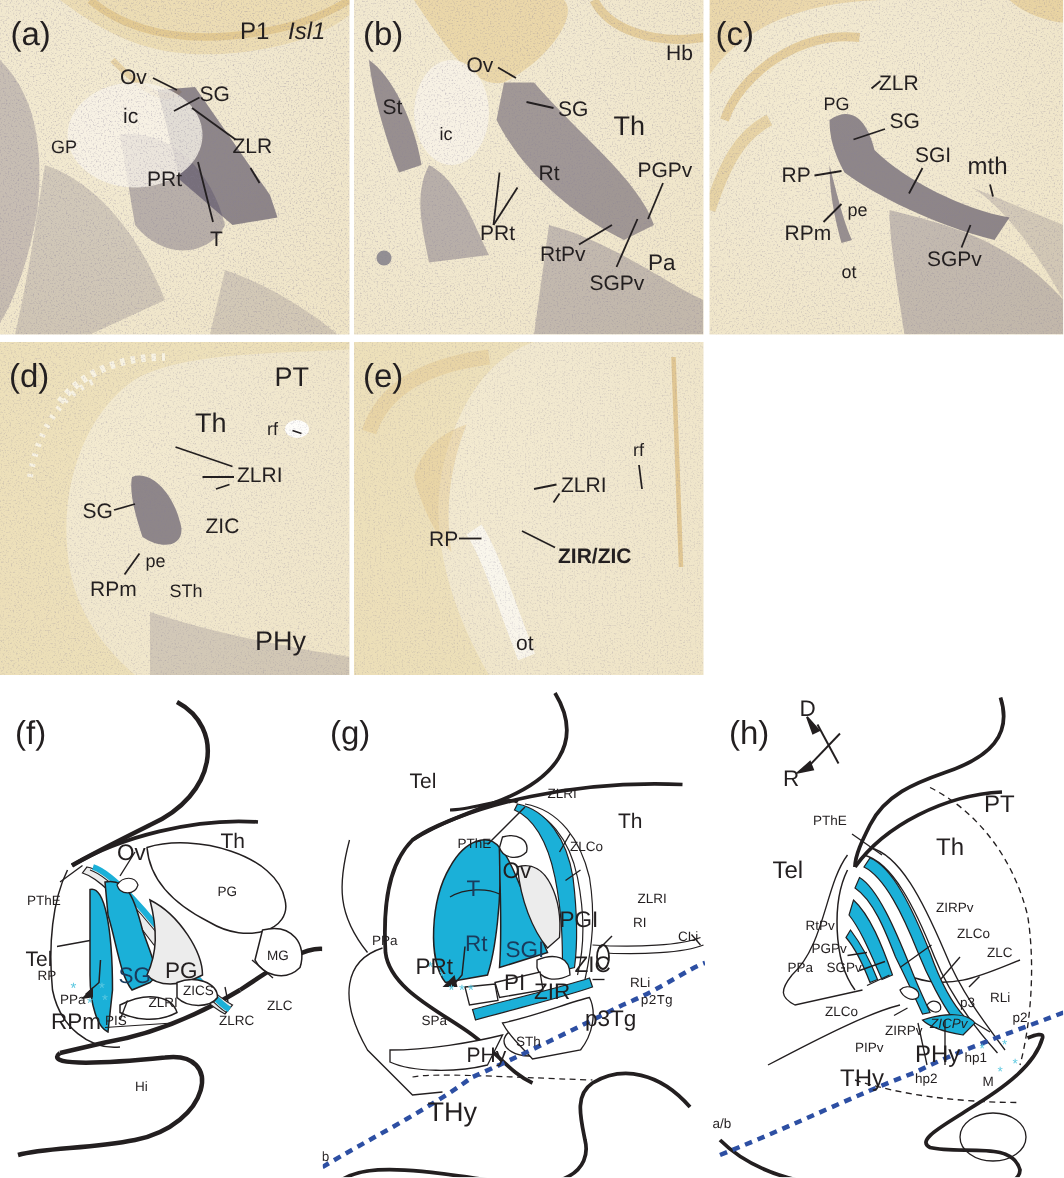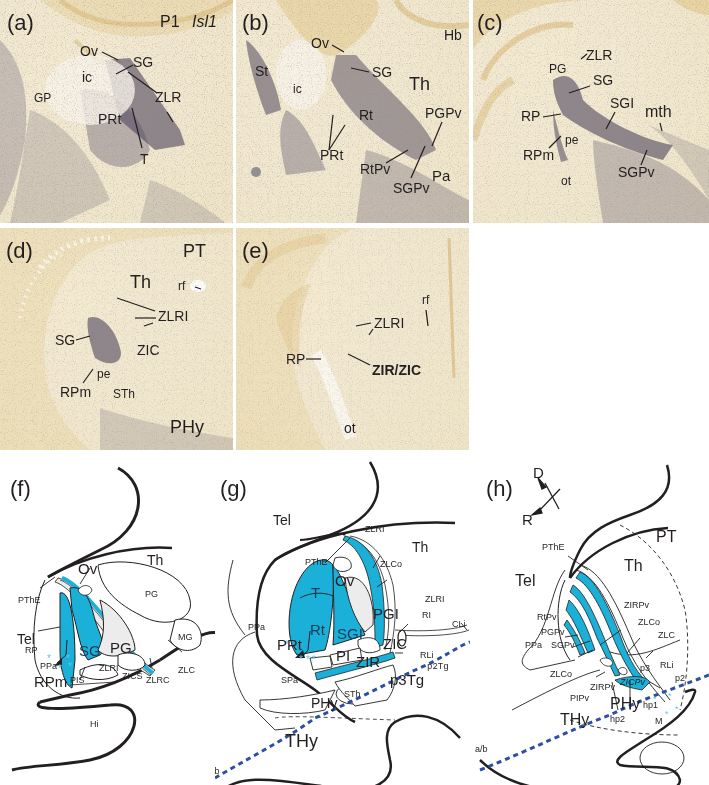--- a/index.html
+++ b/index.html
@@ -237,21 +237,21 @@
   <div class="plabel" style="left:10px;top:18px;">(f)</div>
   <div class="lbl" style="left:147px;top:93px;">Th</div>
   <div class="lbl sm" style="left:78px;top:101px;">Ov</div>
   <div class="lbl xs" style="left:18px;top:136px;">PThE</div>
   <div class="lbl xs" style="left:145px;top:130px;">PG</div>
   <div class="lbl" style="left:17px;top:172px;">Tel</div>
   <div class="lbl xs" style="left:178px;top:173px;">MG</div>
   <div class="lbl xs" style="left:25px;top:186px;">RP</div>
   <div class="lbl sm" style="left:79px;top:183px;color:#1a3b5c;">SG</div>
   <div class="lbl sm" style="left:110px;top:180px;">PG</div>
-  <div class="lbl xs" style="left:122px;top:212px;">ZICS</div>
+  <div class="lbl xs" style="left:122px;top:196px;">ZICS</div>
   <div class="lbl xs" style="left:99px;top:204px;">ZLRI</div>
   <div class="lbl xs" style="left:178px;top:206px;">ZLC</div>
   <div class="lbl xs" style="left:40px;top:202px;">PPa</div>
   <div class="lbl sm" style="left:34px;top:214px;">RPm</div>
   <div class="lbl xs" style="left:70px;top:216px;">PIS</div>
   <div class="lbl xs" style="left:146px;top:216px;">ZLRC</div>
   <div class="lbl xs" style="left:90px;top:260px;">Hi</div>
 </div>
 
 <div class="panel diag" style="left:215px;top:460px;width:255px;height:325px;">

